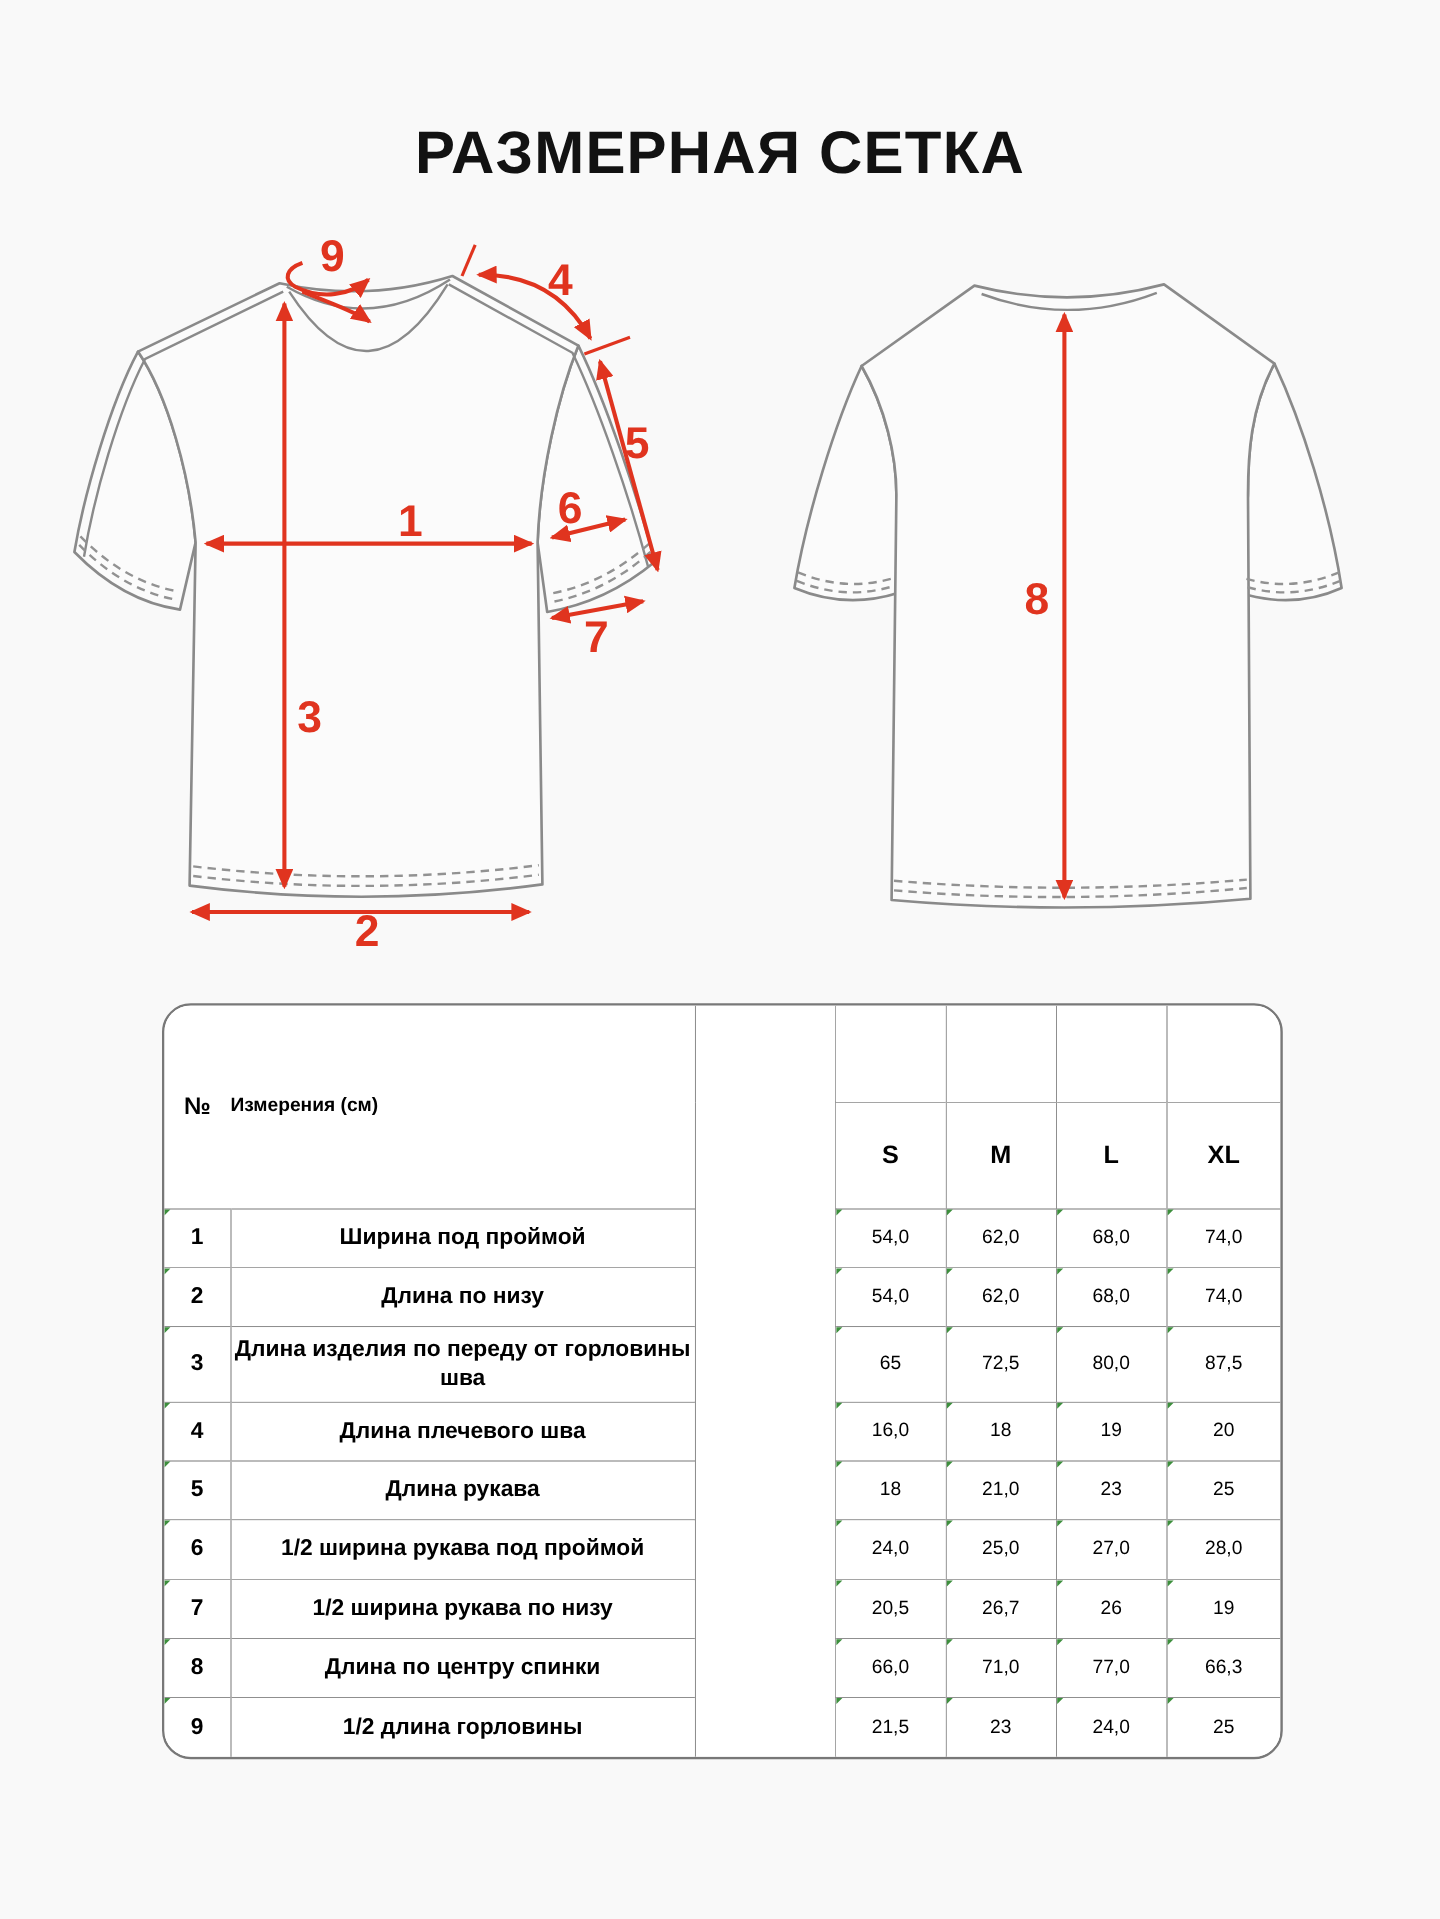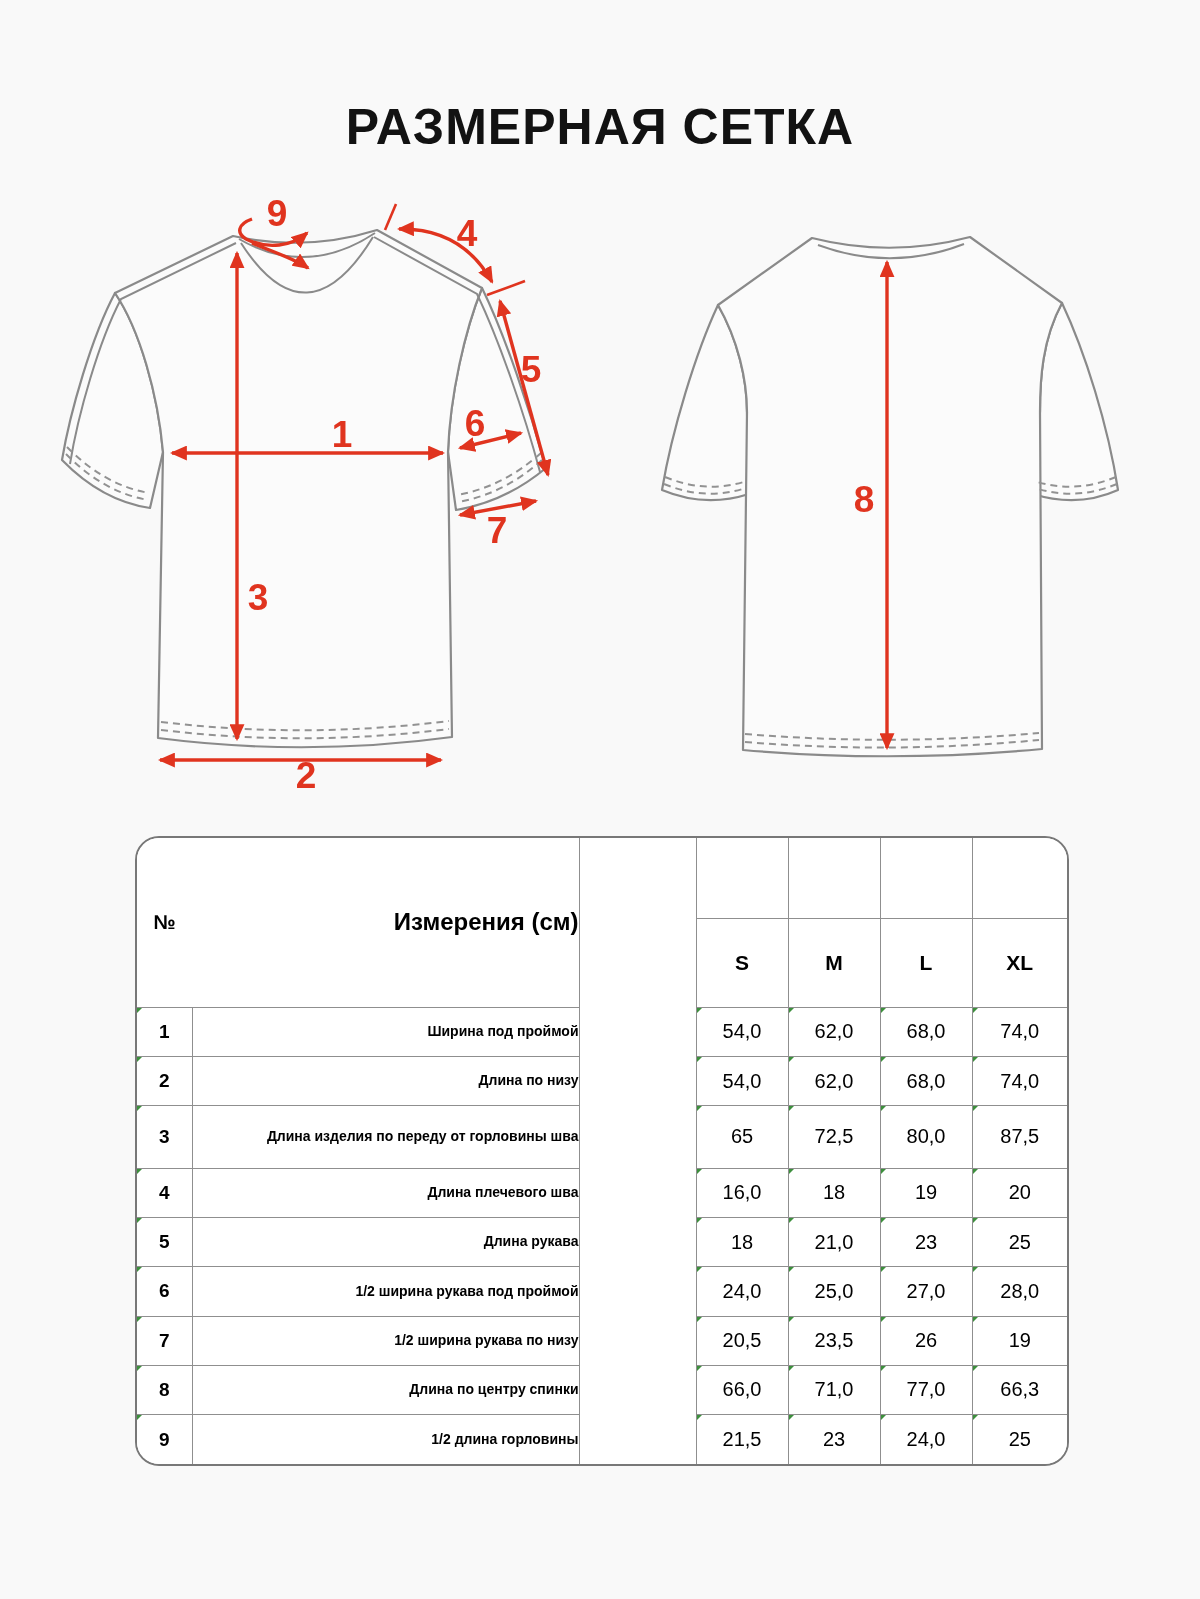--- a/index.html
+++ b/index.html
@@ -15,30 +15,30 @@
   .dim{fill:none;stroke:#e0341f;stroke-width:3.4;}
   .tick{stroke:#e0341f;stroke-width:2.6;}
   .num-label{font-family:"Liberation Sans",sans-serif;font-size:37px;font-weight:bold;
              fill:#e0341f;text-anchor:middle;}
   
   .table-wrap{position:absolute;top:836px;left:135px;width:930px;height:626px;
               border:2.5px solid #787878;border-radius:24px;overflow:hidden;background:#fff;}
   table.size-table{width:100%;height:100%;border-collapse:collapse;table-layout:fixed;color:#000;}
   table.size-table th,table.size-table td{padding:0;vertical-align:middle;position:relative;background:#fff;}
   .num-head{font-weight:bold;font-size:20px;text-align:center;}
-  .measure-head{font-weight:bold;font-size:24px;text-align:right;}
+  .measure-head{font-weight:bold;font-size:16px;text-align:left;}
   .gap{border-left:1.5px solid #8f8f8f;border-right:1.5px solid #8f8f8f;}
   .size-blank{border-left:1.5px solid #8f8f8f;}
   .size-head{border-left:1.5px solid #8f8f8f;border-top:1.5px solid #8f8f8f;
              font-weight:bold;font-size:21px;text-align:center;}
   .rnum{border-top:1.5px solid #8f8f8f;font-weight:bold;font-size:19px;text-align:center;}
   .lbl{border-top:1.5px solid #8f8f8f;border-left:1.5px solid #8f8f8f;
-       font-weight:bold;font-size:14px;text-align:right;padding-left:9px;padding-right:6px;line-height:1.25;}
+       font-weight:bold;font-size:19px;text-align:center;padding-left:9px;padding-right:6px;line-height:1.25;}
   .val{border-top:1.5px solid #8f8f8f;border-left:1.5px solid #8f8f8f;
-       font-size:20px;text-align:center;}
+       font-size:16px;text-align:center;}
   .mark::before{content:"";position:absolute;top:0;left:0;width:0;height:0;
                 border-left:5px solid #3d8f3d;border-bottom:5px solid transparent;}
 </style>
 </head>
 <body>
 
 <div class="page">
 
   <h1 class="title">РАЗМЕРНАЯ СЕТКА</h1>
 
@@ -181,21 +181,21 @@
         <td class="lbl">1/2 ширина рукава под проймой</td>
         <td class="val mark">24,0</td>
         <td class="val mark">25,0</td>
         <td class="val mark">27,0</td>
         <td class="val mark">28,0</td>
       </tr>
       <tr style="height:49px">
         <td class="rnum mark">7</td>
         <td class="lbl">1/2 ширина рукава по низу</td>
         <td class="val mark">20,5</td>
-        <td class="val mark">23,5</td>
+        <td class="val mark">26,7</td>
         <td class="val mark">26</td>
         <td class="val mark">19</td>
       </tr>
       <tr style="height:49px">
         <td class="rnum mark">8</td>
         <td class="lbl">Длина по центру спинки</td>
         <td class="val mark">66,0</td>
         <td class="val mark">71,0</td>
         <td class="val mark">77,0</td>
         <td class="val mark">66,3</td>

